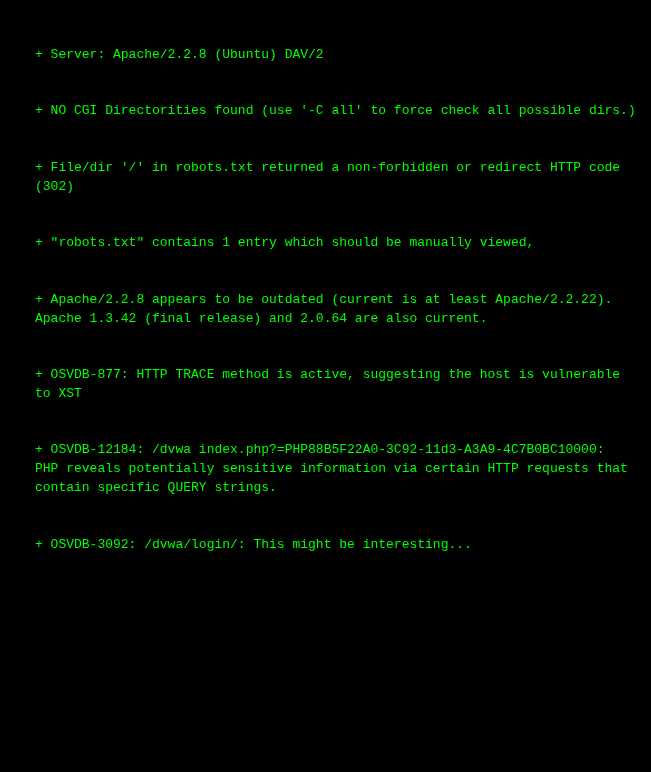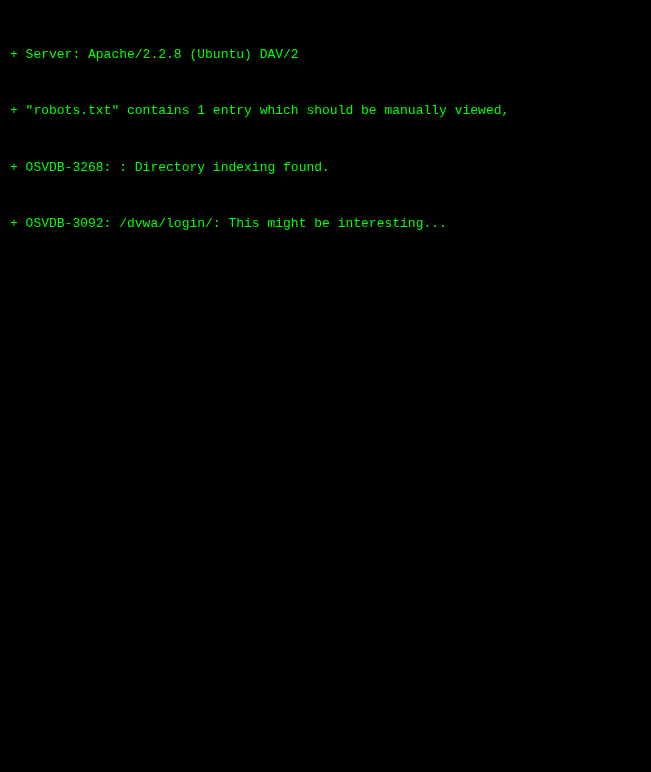--- a/index.html
+++ b/index.html
@@ -16,29 +16,34 @@
       width: 651px;
       min-height: 772px;
       padding: 8px 10px;
     }
     .terminal-output {
       white-space: pre-wrap;
       word-break: break-word;
     }
     .line {
       display: block;
+      margin-left: 25px;
     }
   </style>
 </head>
 <body>
 
 <div class="terminal-output">
   <span class="line">+ Server: Apache/2.2.8 (Ubuntu) DAV/2</span>
+  <span class="line">+ NO CGI Directorities found (use '-C all' to force check all possible dirs.)</span>
+  <span class="line">+ File/dir '/' in robots.txt returned a non-forbidden or redirect HTTP code (302)</span>
   <span class="line">+ "robots.txt" contains 1 entry which should be manually viewed,</span>
-  <span class="line">+ OSVDB-3268: : Directory indexing found.</span>
+  <span class="line">+ Apache/2.2.8 appears to be outdated (current is at least Apache/2.2.22). Apache 1.3.42 (final release) and 2.0.64 are also current.</span>
+  <span class="line">+ OSVDB-877: HTTP TRACE method is active, suggesting the host is vulnerable to XST</span>
+  <span class="line">+ OSVDB-12184: /dvwa index.php?=PHP88B5F22A0-3C92-11d3-A3A9-4C7B0BC10000:  PHP reveals potentially sensitive information via certain HTTP requests that contain specific QUERY strings.</span>
   <span class="line">+ OSVDB-3092: /dvwa/login/: This might be interesting...</span>
   
   
   
   
   
   
   
   
   

